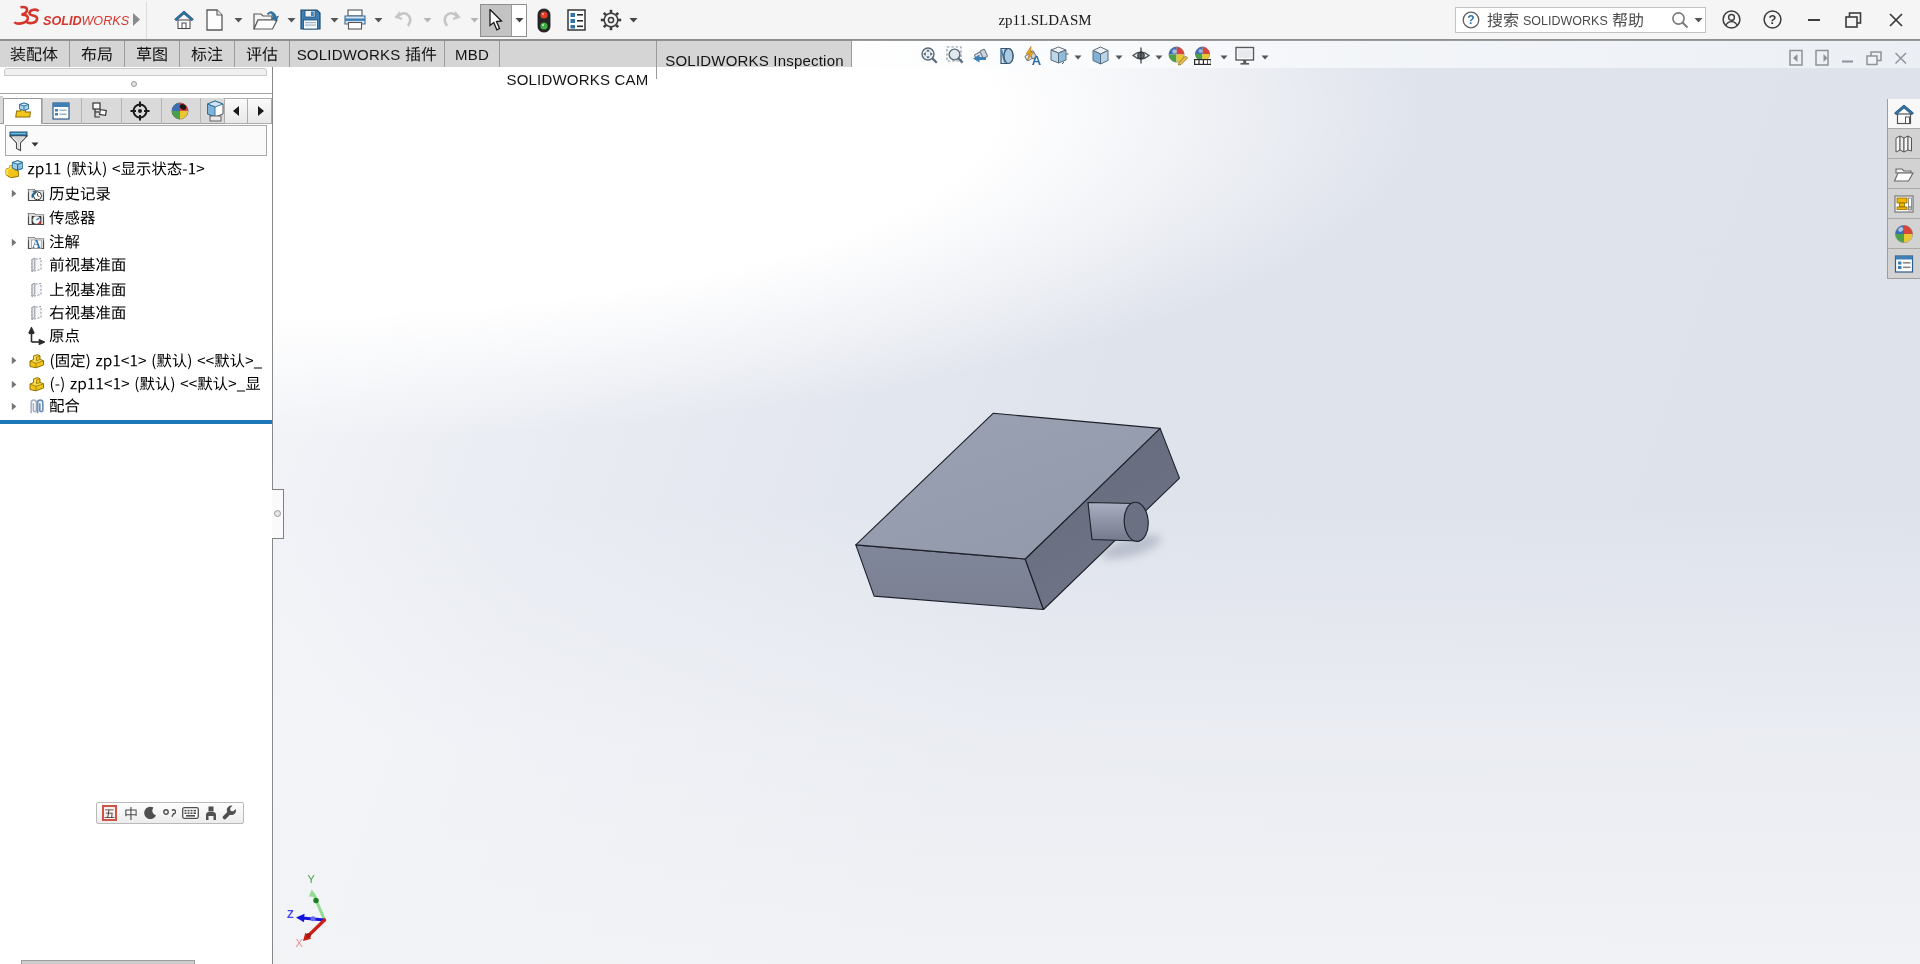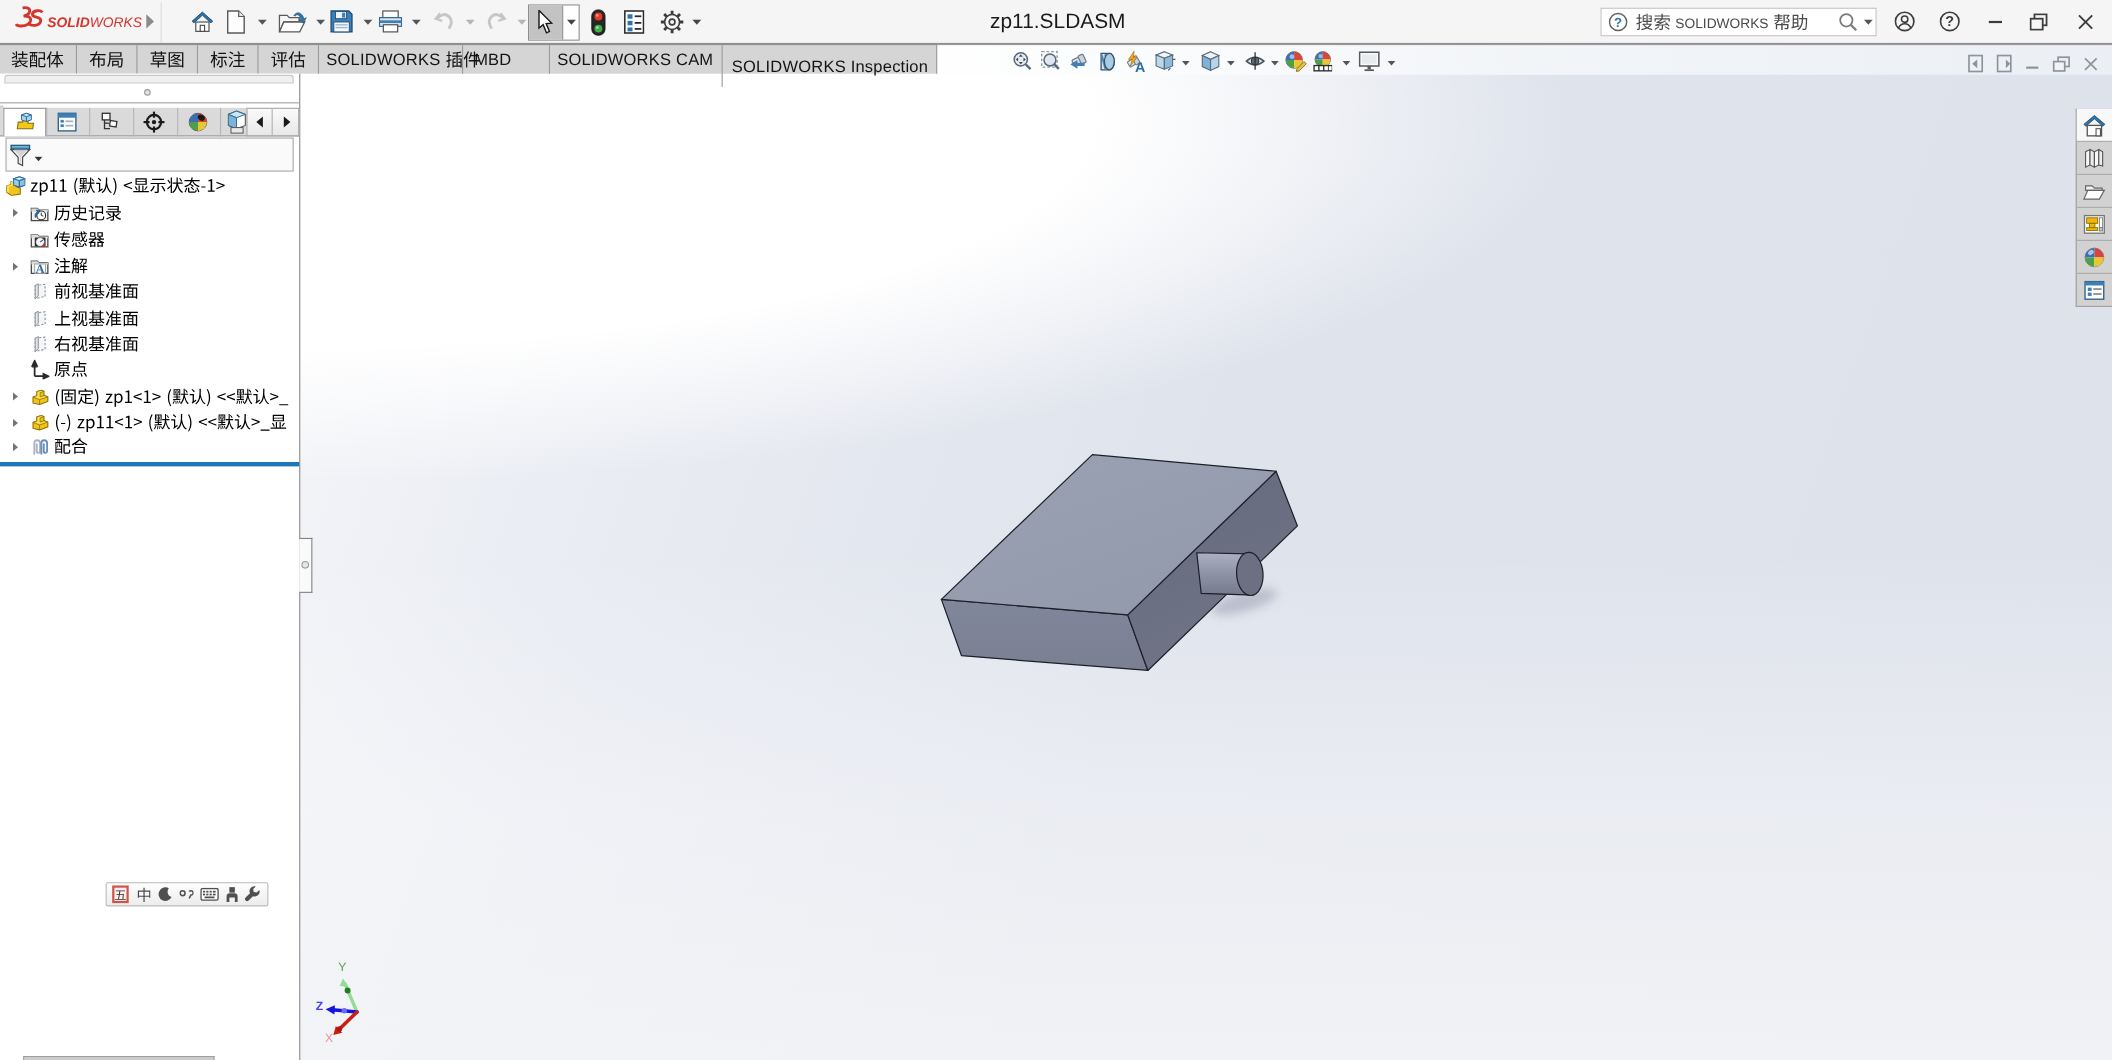--- a/index.html
+++ b/index.html
@@ -160,21 +160,21 @@
       <line x1="18" y1="11" x2="21.2" y2="11"></line>
 <line x1="3.8" y1="3.8" x2="6" y2="6"></line>
       <line x1="16" y1="16" x2="18.2" y2="18.2"></line>
 <line x1="3.8" y1="18.2" x2="6" y2="16"></line>
       <line x1="16" y1="6" x2="18.2" y2="3.8"></line>
 </g>
 </svg>
 <svg class="svgi" style="left:629px;top:17px;" width="9" height="6" viewBox="0 0 9 6">
     <polygon points="0.5,1 8.5,1 4.5,5.5" fill="#444"></polygon>
   </svg>
-<div class="abs" style="left:900px;top:0;width:290px;height:40px;line-height:40px;text-align:left;font-size:19px;color:#1a1a1a;">zp11.SLDASM</div>
+<div class="abs" style="left:900px;top:0;width:290px;height:40px;line-height:40px;text-align:center;font-size:15px;color:#1a1a1a;font-family:Liberation Serif, serif;">zp11.SLDASM</div>
 <div class="abs" style="left:1455px;top:7px;width:251px;height:26px;border:1px solid #c3c3c3;background:#fff;box-sizing:border-box;"></div>
 <svg class="svgi" style="left:1462px;top:11px;" width="18" height="18" viewBox="0 0 18 18">
 <circle cx="9" cy="9" r="7.8" fill="#fff" stroke="#5f5f5f" stroke-width="1.3"></circle>
 <text x="9" y="13.2" text-anchor="middle" font-size="12" font-weight="bold" fill="#2e74a8" font-family="Liberation Sans,sans-serif">?</text>
 </svg>
 <div class="abs" style="left:1487px;top:8px;height:24px;display:flex;align-items:center;gap:4px;">
     <span style="display:inline-block">
       <svg class="" width="32" height="22" viewBox="0 -17.0 32 21.8">
         <path fill="#4a4a4a" d="M2.7 -13.4V-10.2H0.7V-9.1H2.7V-5.7L0.6 -4.9L0.9 -3.8L2.7 -4.5V-0.2C2.7 0.0 2.6 0.0 2.4 0.0C2.2 0.1 1.6 0.1 1.0 0.0C1.2 0.4 1.3 0.9 1.4 1.2C2.3 1.2 2.9 1.2 3.3 1.0C3.7 0.8 3.8 0.4 3.8 -0.2V-4.9L5.6 -5.6L5.4 -6.7L3.8 -6.1V-9.1H5.4V-10.2H3.8V-13.4ZM6.1 -4.6V-3.6H6.8L6.7 -3.6C7.3 -2.5 8.2 -1.6 9.3 -0.8C8.0 -0.3 6.4 0.1 4.9 0.3C5.1 0.6 5.3 1.0 5.4 1.3C7.2 1.0 8.9 0.5 10.4 -0.2C11.7 0.5 13.1 0.9 14.7 1.2C14.8 0.9 15.1 0.5 15.4 0.3C14.0 0.0 12.7 -0.3 11.5 -0.8C12.8 -1.7 13.9 -2.8 14.6 -4.3L13.9 -4.7L13.6 -4.6H10.9V-6.2H14.6V-12.1H11.6V-11.1H13.6V-9.6H11.6V-8.7H13.6V-7.2H10.9V-13.5H9.8V-7.2H7.3V-8.7H9.1V-9.6H7.3V-11.1C8.1 -11.4 9.0 -11.7 9.7 -12.1L8.8 -12.9C8.3 -12.5 7.2 -12.0 6.3 -11.7V-6.2H9.8V-4.6ZM12.9 -3.6C12.3 -2.7 11.5 -2.0 10.4 -1.4C9.4 -2.0 8.5 -2.7 7.9 -3.6Z M26.1 -1.7C27.5 -0.9 29.2 0.2 30.0 0.9L31.0 0.2C30.1 -0.5 28.4 -1.6 27.0 -2.3ZM20.6 -2.2C19.7 -1.3 18.3 -0.4 17.0 0.2C17.2 0.4 17.7 0.8 17.9 1.0C19.2 0.3 20.7 -0.7 21.7 -1.7ZM19.1 -5.1C19.4 -5.2 19.8 -5.3 22.7 -5.5C21.4 -4.8 20.3 -4.4 19.8 -4.2C18.9 -3.8 18.2 -3.6 17.6 -3.5C17.7 -3.2 17.9 -2.7 18.0 -2.4C18.4 -2.6 19.0 -2.7 23.7 -3.0V-0.2C23.7 0.0 23.6 0.1 23.3 0.1C23.1 0.1 22.2 0.1 21.2 0.1C21.4 0.4 21.6 0.9 21.7 1.2C22.8 1.2 23.7 1.2 24.2 1.0C24.7 0.8 24.8 0.5 24.8 -0.1V-3.0L28.8 -3.3C29.2 -2.8 29.6 -2.4 29.8 -2.0L30.8 -2.7C30.1 -3.5 28.6 -4.9 27.5 -5.8L26.6 -5.2C27.1 -4.9 27.5 -4.5 27.9 -4.1L20.9 -3.7C23.2 -4.6 25.5 -5.6 27.6 -6.9L26.8 -7.7C26.1 -7.2 25.3 -6.8 24.5 -6.4L20.9 -6.2C22.0 -6.7 23.2 -7.4 24.2 -8.1L23.7 -8.4H29.8V-6.5H31.0V-9.5H24.6V-11.0H30.8V-12.0H24.6V-13.5H23.4V-12.0H17.2V-11.0H23.4V-9.5H17.1V-6.5H18.2V-8.4H22.9C21.8 -7.6 20.4 -6.8 19.9 -6.6C19.5 -6.3 19.1 -6.2 18.8 -6.2C18.9 -5.9 19.1 -5.3 19.1 -5.1Z"></path>
       </svg>
@@ -251,25 +251,25 @@
     </div>
   </div>
 <div class="abs" style="left:289px;top:41px;width:155px;height:26px;border-left:1px solid #9b9b9b;box-sizing:border-box;">
     <div style="display:flex;justify-content:center;align-items:center;height:100%;gap:5px;">
       <span style="font-size:15px;color:#141414;letter-spacing:0.2px;">SOLIDWORKS</span>
       <svg class="" width="32" height="22" viewBox="0 -17.0 32 21.8">
         <path fill="#141414" d="M11.7 -3.9V-2.9H13.6V-0.6H11.1V-8.6H15.2V-9.7H11.1V-11.7C12.3 -11.9 13.5 -12.1 14.4 -12.4L13.8 -13.3C12.0 -12.8 8.9 -12.4 6.4 -12.3C6.5 -12.0 6.7 -11.6 6.7 -11.3C7.8 -11.4 8.9 -11.5 10.0 -11.6V-9.7H5.9V-8.6H10.0V-0.6H7.4V-2.8H9.3V-3.9H7.4V-5.8C8.0 -6.0 8.8 -6.2 9.3 -6.5L8.8 -7.5C8.1 -7.1 7.1 -6.8 6.3 -6.5V1.3H7.4V0.5H13.6V1.3H14.7V-6.9H11.7V-5.9H13.6V-3.9ZM2.6 -13.4V-10.2H0.9V-9.1H2.6V-5.5L0.6 -4.9L0.9 -3.8L2.6 -4.3V-0.1C2.6 0.1 2.5 0.1 2.3 0.1C2.2 0.1 1.7 0.1 1.2 0.1C1.3 0.4 1.5 0.9 1.5 1.2C2.3 1.2 2.9 1.2 3.2 1.0C3.6 0.8 3.7 0.5 3.7 -0.1V-4.6L5.5 -5.2L5.3 -6.3L3.7 -5.8V-9.1H5.3V-10.2H3.7V-13.4Z M21.1 -5.5V-4.3H25.7V1.3H26.9V-4.3H31.2V-5.5H26.9V-9.0H30.5V-10.2H26.9V-13.2H25.7V-10.2H23.5C23.7 -10.9 23.9 -11.6 24.1 -12.4L22.9 -12.6C22.5 -10.5 21.9 -8.5 20.9 -7.2C21.2 -7.0 21.7 -6.7 22.0 -6.5C22.4 -7.2 22.8 -8.1 23.1 -9.0H25.7V-5.5ZM20.3 -13.4C19.4 -11.0 18.0 -8.6 16.5 -7.0C16.7 -6.7 17.1 -6.1 17.2 -5.8C17.7 -6.4 18.2 -7.0 18.7 -7.7V1.2H19.8V-9.6C20.4 -10.7 21.0 -11.9 21.4 -13.0Z"></path>
       </svg>
     </div>
   </div>
-<div class="abs" style="left:420px;top:41px;width:55px;height:26px;border-left:1px solid #9b9b9b;box-sizing:border-box;">
+<div class="abs" style="left:444px;top:41px;width:55px;height:26px;border-left:1px solid #9b9b9b;box-sizing:border-box;">
     <div style="display:flex;justify-content:center;align-items:center;height:100%;font-size:15px;color:#141414;letter-spacing:0.2px;">MBD</div>
   </div>
 <div class="abs" style="left:499px;top:41px;width:156px;height:26px;border-left:1px solid #9b9b9b;box-sizing:border-box;">
-    <div style="display:flex;justify-content:center;align-items:center;height:100%;font-size:15px;color:#141414;letter-spacing:0.2px;">SOLIDWORKS CAM</div>
+    <div style="display:flex;justify-content:center;align-items:center;height:100%;font-size:15px;color:#141414;letter-spacing:0.2px;margin-top:25px;">SOLIDWORKS CAM</div>
   </div>
 <div class="abs" style="left:656px;top:41px;width:196px;height:38px;border-left:1px solid #9b9b9b;box-sizing:border-box;">
     <div style="display:flex;justify-content:center;align-items:center;height:100%;font-size:15px;color:#141414;letter-spacing:0.2px;">SOLIDWORKS Inspection</div>
   </div>
 <div class="abs" style="left:851px;top:41px;width:1px;height:26px;background:#9b9b9b;"></div>
 <svg class="svgi" style="left:920px;top:46px;" width="20" height="21" viewBox="0 0 20 21">
     <circle cx="8" cy="8" r="6" fill="#e8edf2" stroke="#5a6a78" stroke-width="1.4"></circle>
 <g fill="#3c4c5a">
       <polygon points="8,3.4 9.8,5.6 6.2,5.6"></polygon>
       <polygon points="8,12.6 9.8,10.4 6.2,10.4"></polygon>

